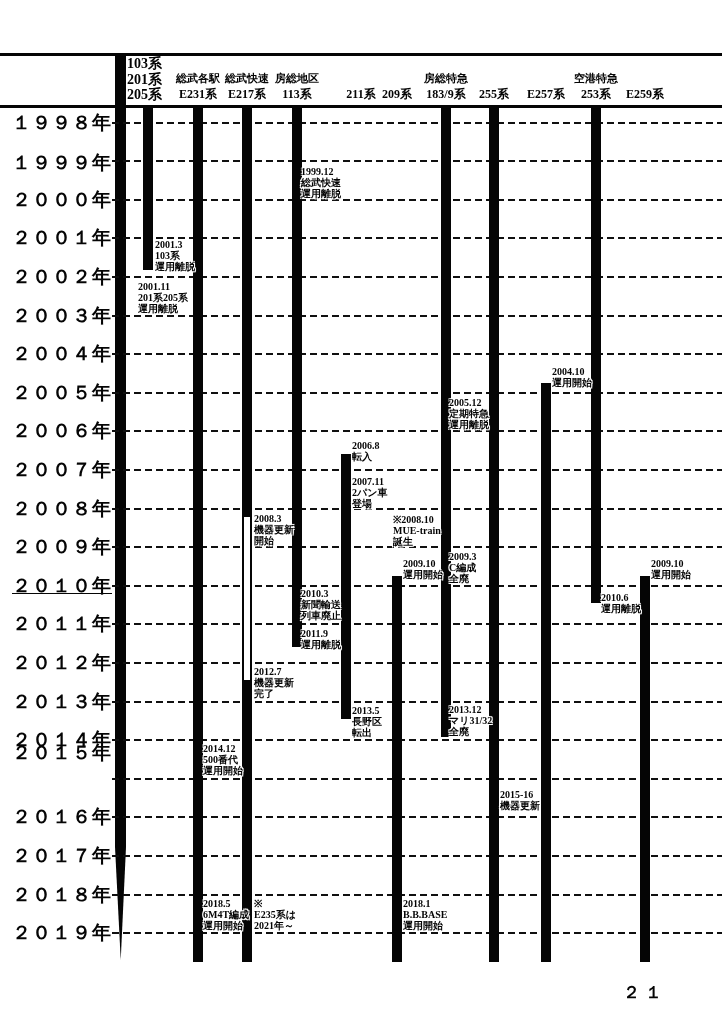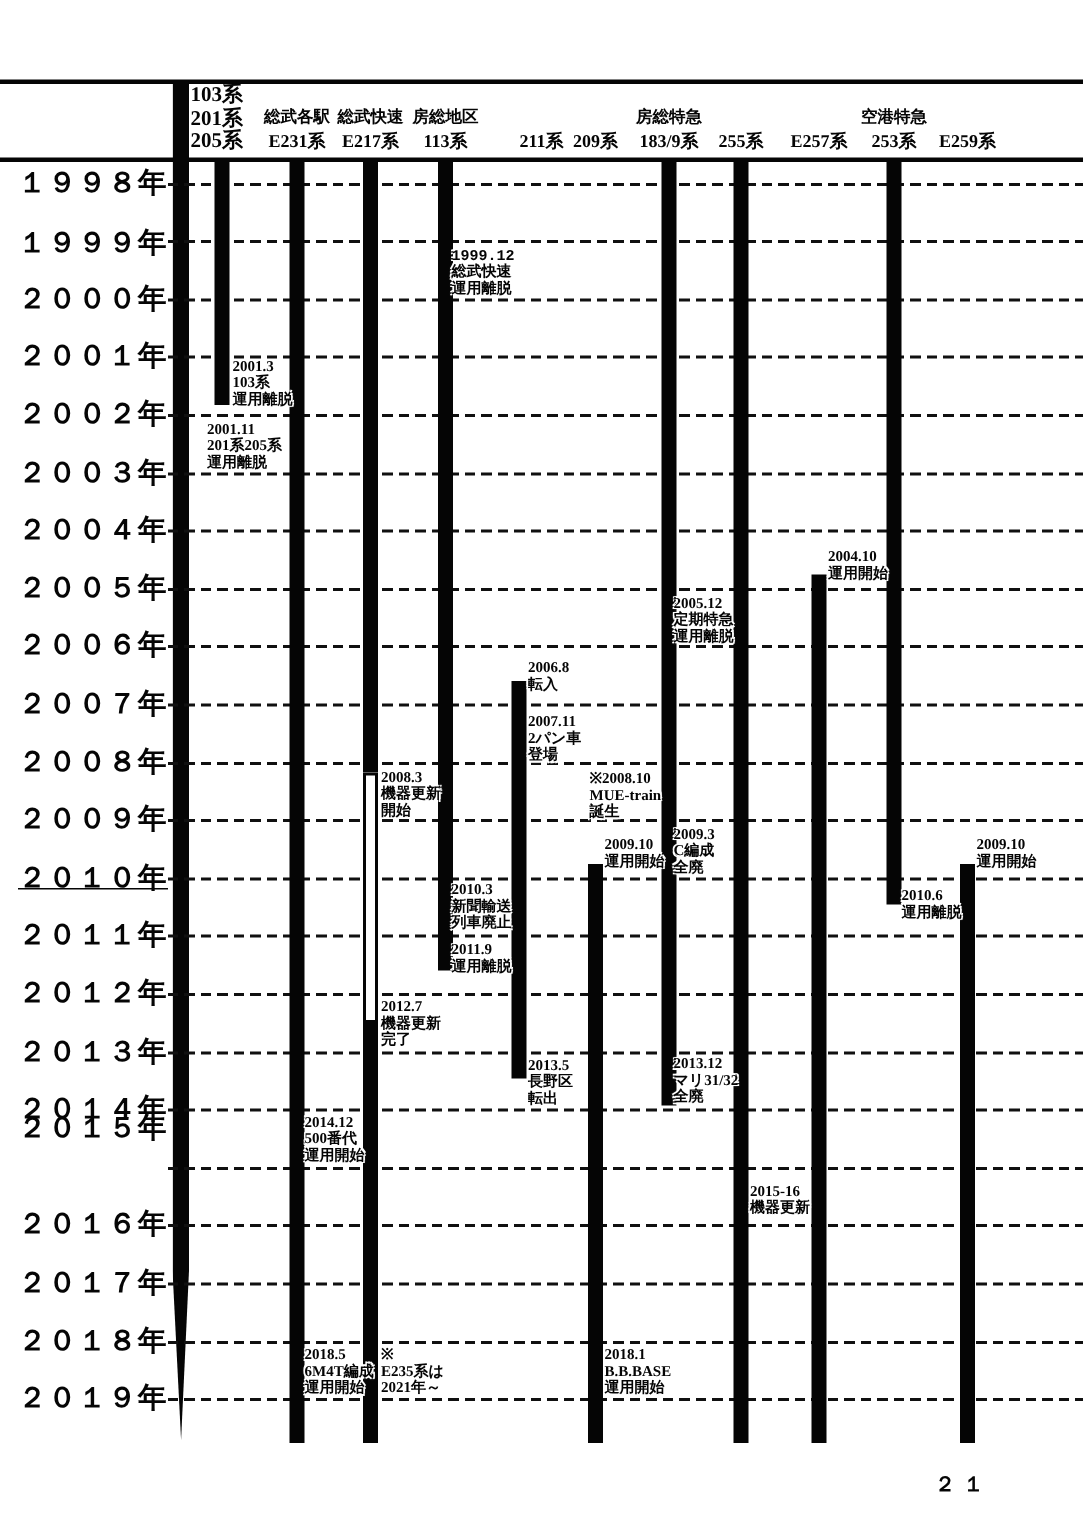--- a/index.html
+++ b/index.html
@@ -40,21 +40,21 @@
   .col-header-stack{
     position:absolute; top:56px; font-size:14px; font-weight:bold;
     line-height:15.5px; white-space:nowrap;
   }
   .annotation{
     position:absolute; font-size:10px; font-weight:bold; line-height:11px;
     white-space:nowrap; z-index:3;
     text-shadow:-1px -1px 0 #fff,1px -1px 0 #fff,-1px 1px 0 #fff,1px 1px 0 #fff,0 0 2px #fff;
   }
   .page-number{
-    position:absolute; left:623px; top:981px; font-size:14px; font-weight:bold;
+    position:absolute; left:623px; top:981px; font-size:17px; font-weight:bold;
     letter-spacing:5px; white-space:nowrap;
   }
 </style>
 </head>
 <body>
 
 <div class="page">
   <div class="rule rule-top"></div>
   <div class="rule rule-bottom"></div>
   <div class="axis"></div>
@@ -135,21 +135,21 @@
       <div class="bar" style="left: 292px; top: 108px; height: 539.46px;"></div>
       <div class="bar" style="left: 341px; top: 453.688px; height: 265.182px;"></div>
       <div class="bar" style="left: 392px; top: 576.05px; height: 385.95px;"></div>
       <div class="bar" style="left: 441px; top: 108px; height: 629.012px;"></div>
       <div class="bar" style="left: 489px; top: 108px; height: 854px;"></div>
       <div class="bar" style="left: 541px; top: 383.05px; height: 578.95px;"></div>
       <div class="bar" style="left: 591px; top: 108px; height: 495.07px;"></div>
       <div class="bar" style="left: 640px; top: 576.05px; height: 385.95px;"></div>
     </div>
   <div id="annotations-layer">
-      <div class="annotation" style="left: 301px; top: 166px; font-family: Liberation Mono, monospace;">
+      <div class="annotation" style="left: 301px; top: 166px;">
         <div>1999.12</div>
         <div>総武快速</div>
         <div>運用離脱</div>
       </div>
       <div class="annotation" style="left: 155px; top: 239px;">
         <div>2001.3</div>
         <div>103系</div>
         <div>運用離脱</div>
       </div>
       <div class="annotation" style="left: 138px; top: 281px;">

